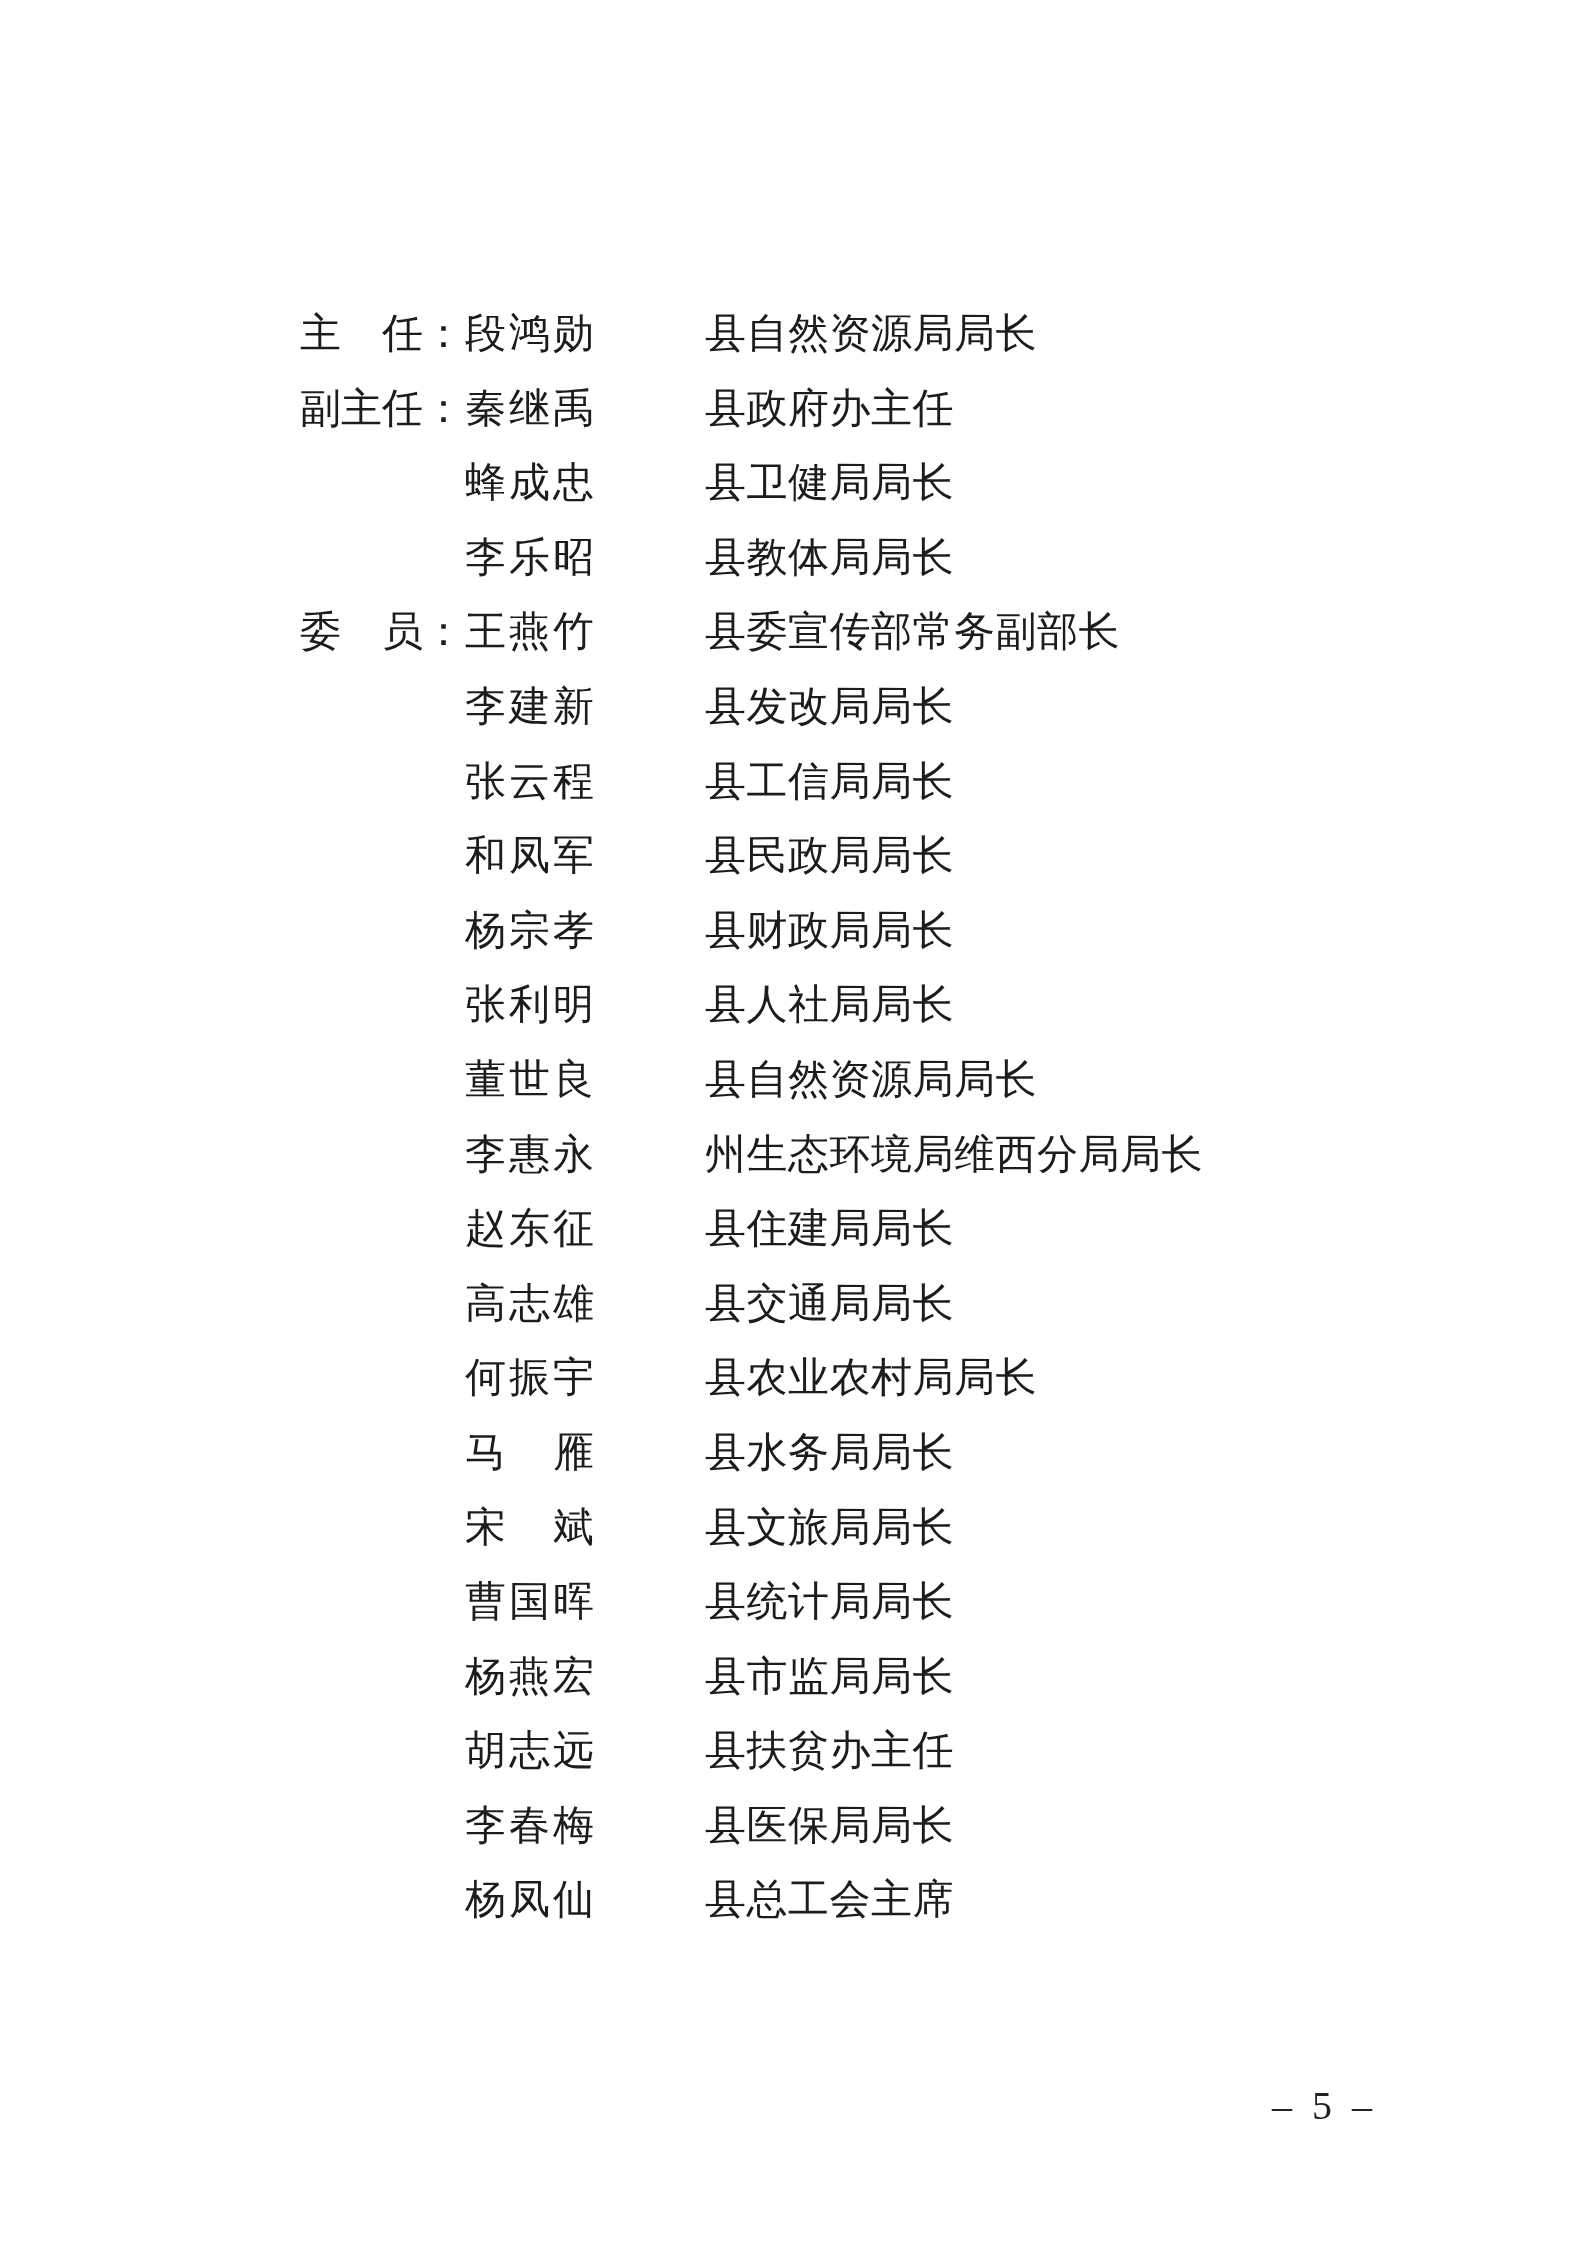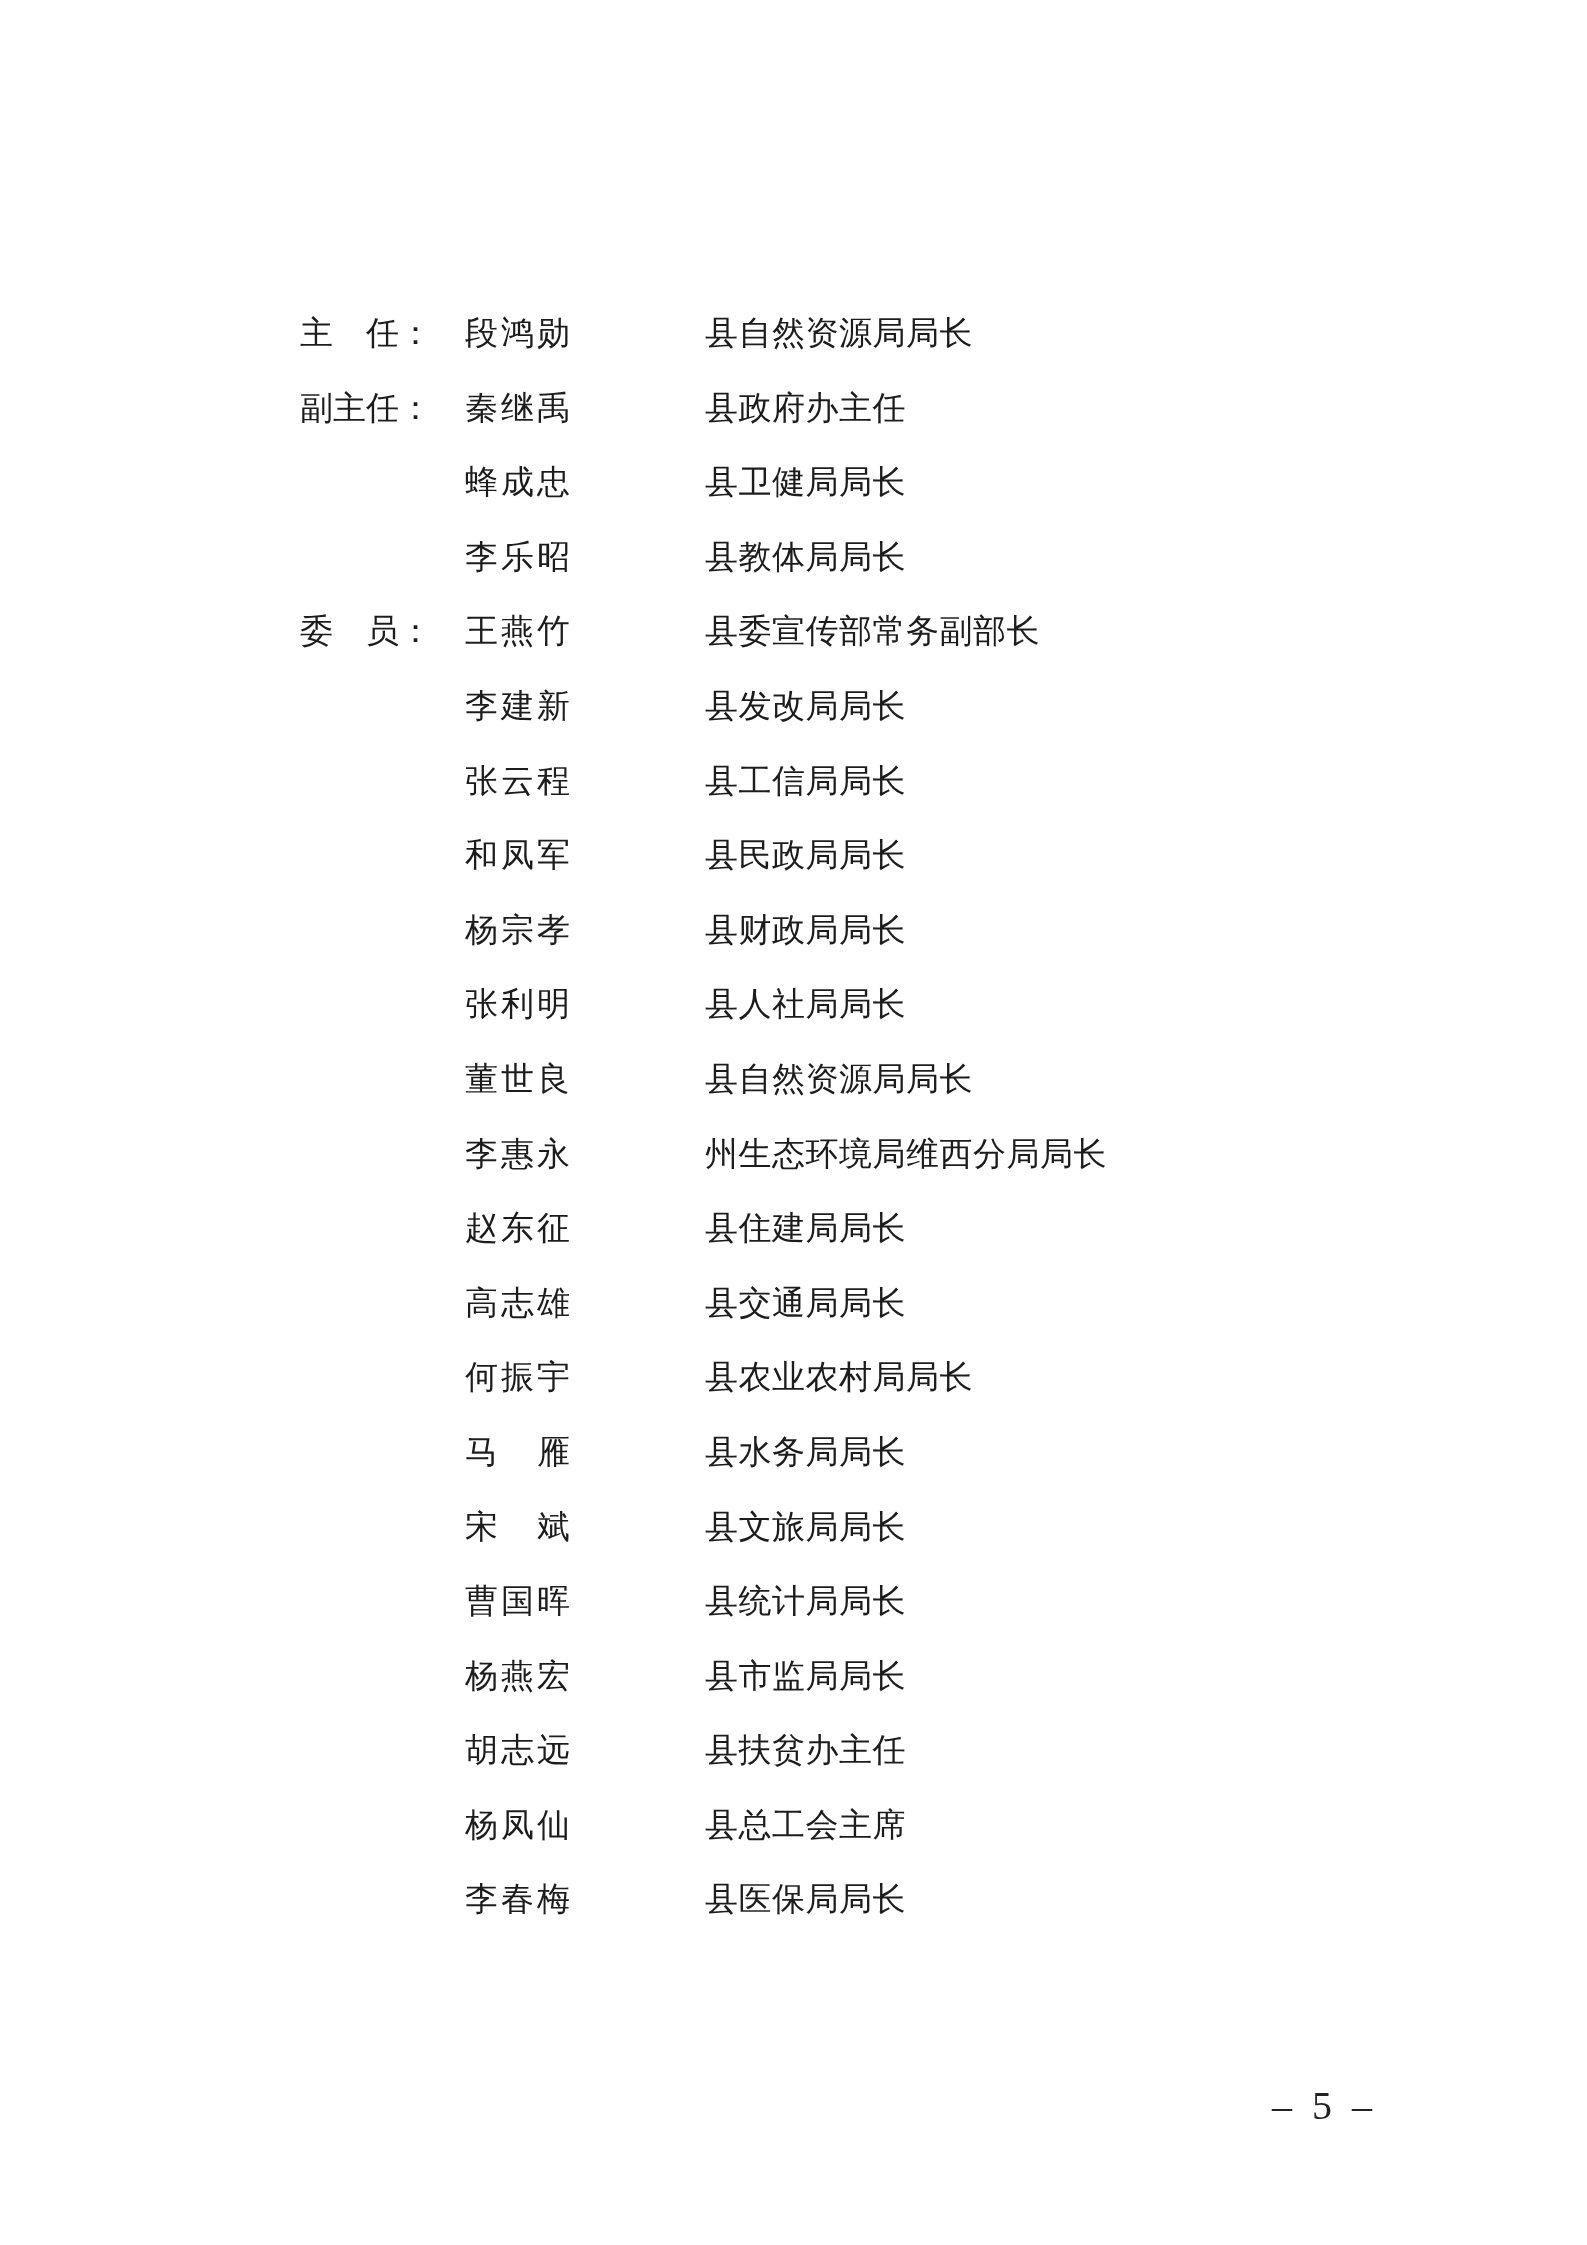--- a/index.html
+++ b/index.html
@@ -18,21 +18,21 @@
   }
   .roster {
     position: absolute;
     left: 300px;
     top: 296px;
   }
   .row {
     display: flex;
     align-items: baseline;
     line-height: 74.6px;
-    font-size: 33px;
+    font-size: 41px;
     white-space: pre;
   }
   .role-label {
     display: inline-block;
     width: 165px;
     flex: 0 0 165px;
     letter-spacing: 0px;
   }
   .member-name {
     display: inline-block;
@@ -174,24 +174,24 @@
   </div>
 
   <div class="row">
     <span class="role-label"></span>
     <span class="member-name">胡志远</span>
     <span class="member-title">县扶贫办主任</span>
   </div>
 
   <div class="row">
     <span class="role-label"></span>
-    <span class="member-name">杨凤仙</span>
-    <span class="member-title">县总工会主席</span>
+    <span class="member-name">李春梅</span>
+    <span class="member-title">县医保局局长</span>
   </div>
 
   <div class="row">
     <span class="role-label"></span>
-    <span class="member-name">李春梅</span>
-    <span class="member-title">县医保局局长</span>
+    <span class="member-name">杨凤仙</span>
+    <span class="member-title">县总工会主席</span>
   </div>
 </div>
   <div class="page-number">– 5 –</div>
 </div>
 
 </body></html>

